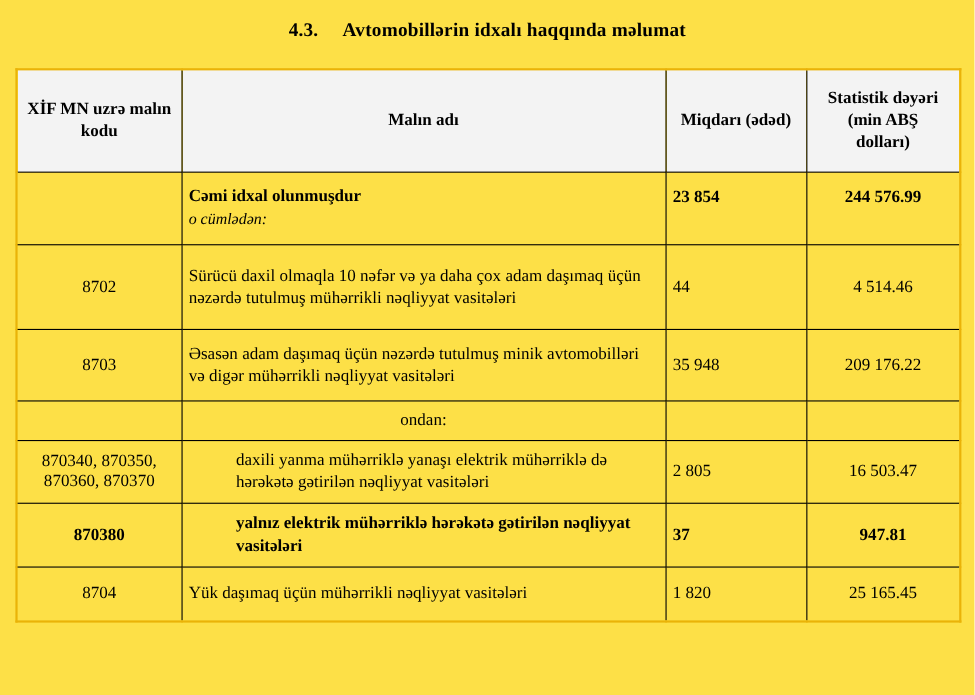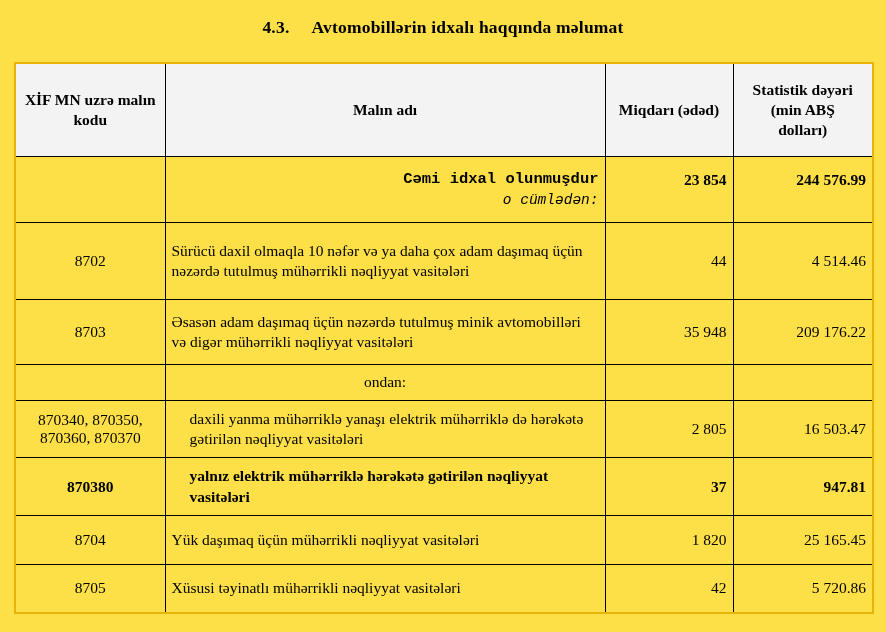--- a/index.html
+++ b/index.html
@@ -53,29 +53,29 @@
     font-weight: bold;
     text-align: center;
     height: 86px;
     line-height: 1.3;
     font-size: 15.5px;
   }
   thead th.h-val { padding-left: 14px; padding-right: 14px; }
 
   td.col-code { text-align: center; }
   td.col-name { text-align: left; padding-left: 7px; padding-right: 5px; line-height: 1.32; }
-  td.col-qty  { text-align: right; padding-right: 22px; }
-  td.col-val  { text-align: right; padding-right: 25px; }
+  td.col-qty  { padding-right: 22px; }
+  td.col-val  { text-align: center; padding-right: 25px; }
 
-  tr.row-total td.col-name { text-align: right; font-family: Liberation Mono, monospace; }
+  tr.row-total td.col-name { text-align: left; }
   tr.row-total .name-main  { font-weight: bold; }
   tr.row-total .name-sub   { font-style: italic; font-size: 14.5px; margin-top: 1px; }
   tr.row-total td.col-qty, tr.row-total td.col-val { font-weight: bold; vertical-align: top; padding-top: 14px; }
   tr.row-section td.col-name { text-align: center; }
-  tr.row-indent td.col-name { padding-left: 24px; }
+  tr.row-indent td.col-name { padding-left: 49px; }
 
   
   tbody tr:nth-child(1) { height: 66px; }
   tbody tr:nth-child(2) { height: 77px; }
   tbody tr:nth-child(3) { height: 65px; padding-left: 44px; }
   tbody tr:nth-child(4) { height: 36px; }
   tbody tr:nth-child(5) { height: 57px; }
   tbody tr:nth-child(6) { height: 58px; font-weight: bold; }
   tbody tr:nth-child(7) { height: 49px; }
   tbody tr:nth-child(8) { height: 48px; }
@@ -170,25 +170,16 @@
     <tr class="row-normal">
       <td class="col-code">8704</td>
       <td class="col-name">
         <div class="name-main">Yük daşımaq üçün mühərrikli nəqliyyat vasitələri</div>
 
       </td>
       <td class="col-qty">1 820</td>
       <td class="col-val">25 165.45</td>
     </tr>
 
-    <tr class="row-normal">
-      <td class="col-code">8705</td>
-      <td class="col-name">
-        <div class="name-main">Xüsusi təyinatlı mühərrikli nəqliyyat vasitələri</div>
-
-      </td>
-      <td class="col-qty">42</td>
-      <td class="col-val">5 720.86</td>
-    </tr>
   </tbody>
   </table>
 
 </div>
 
 </body></html>

